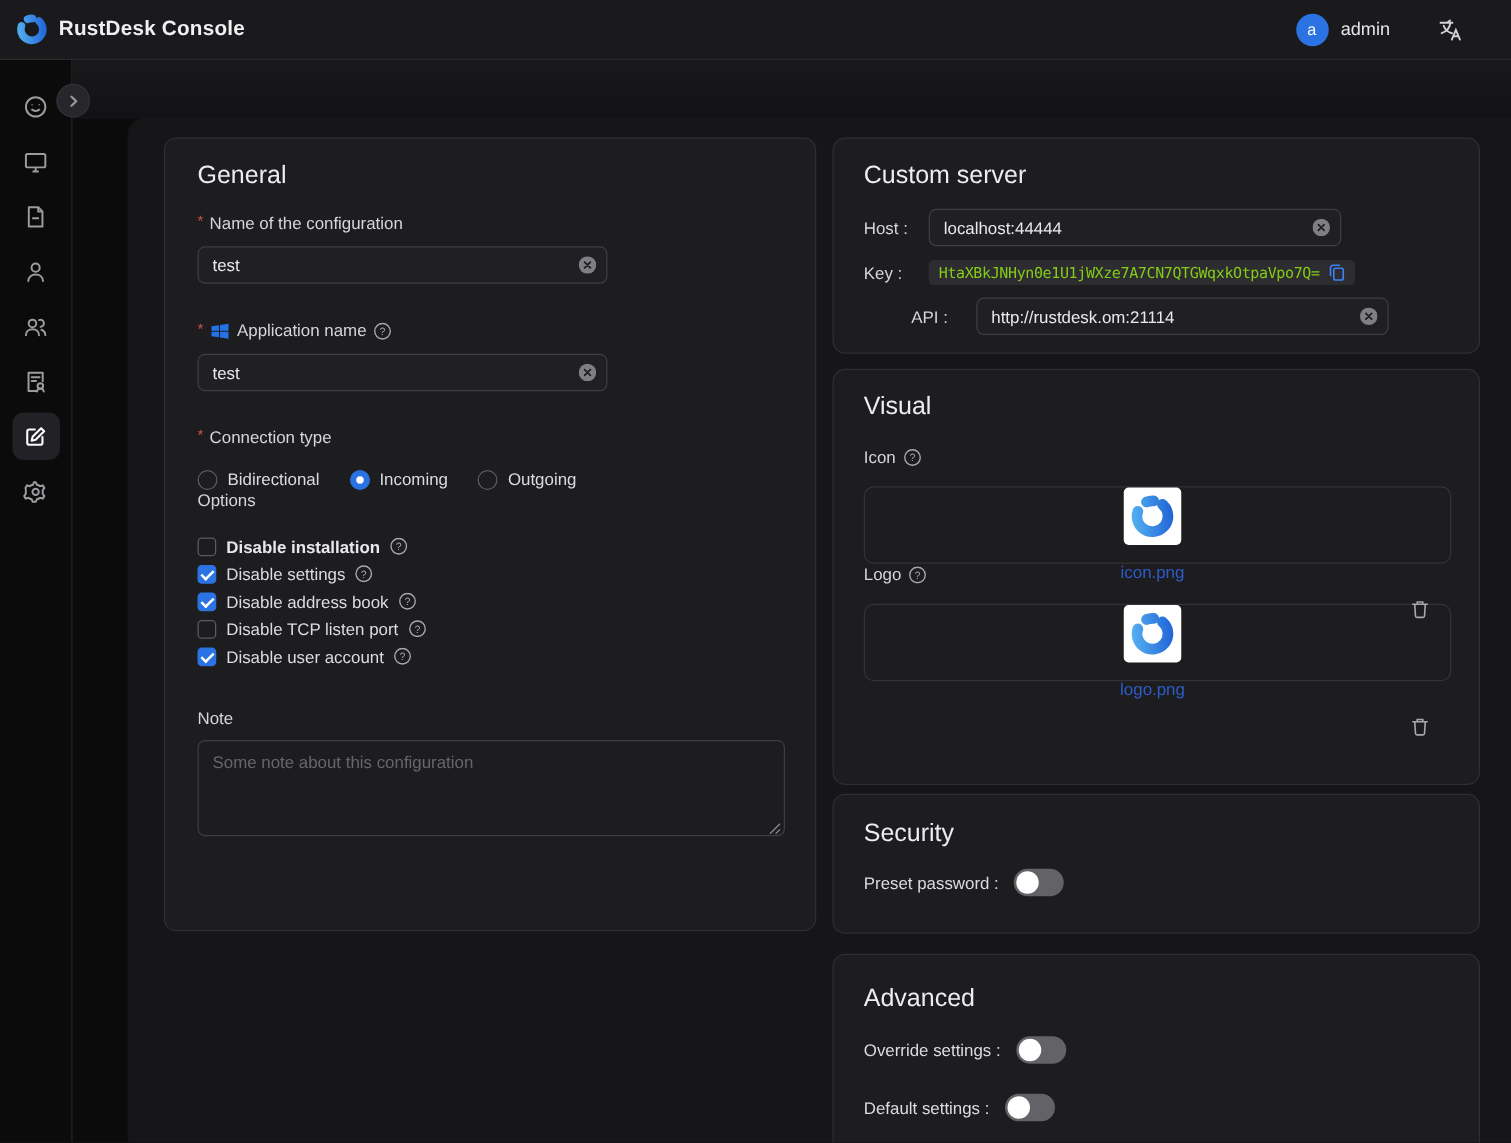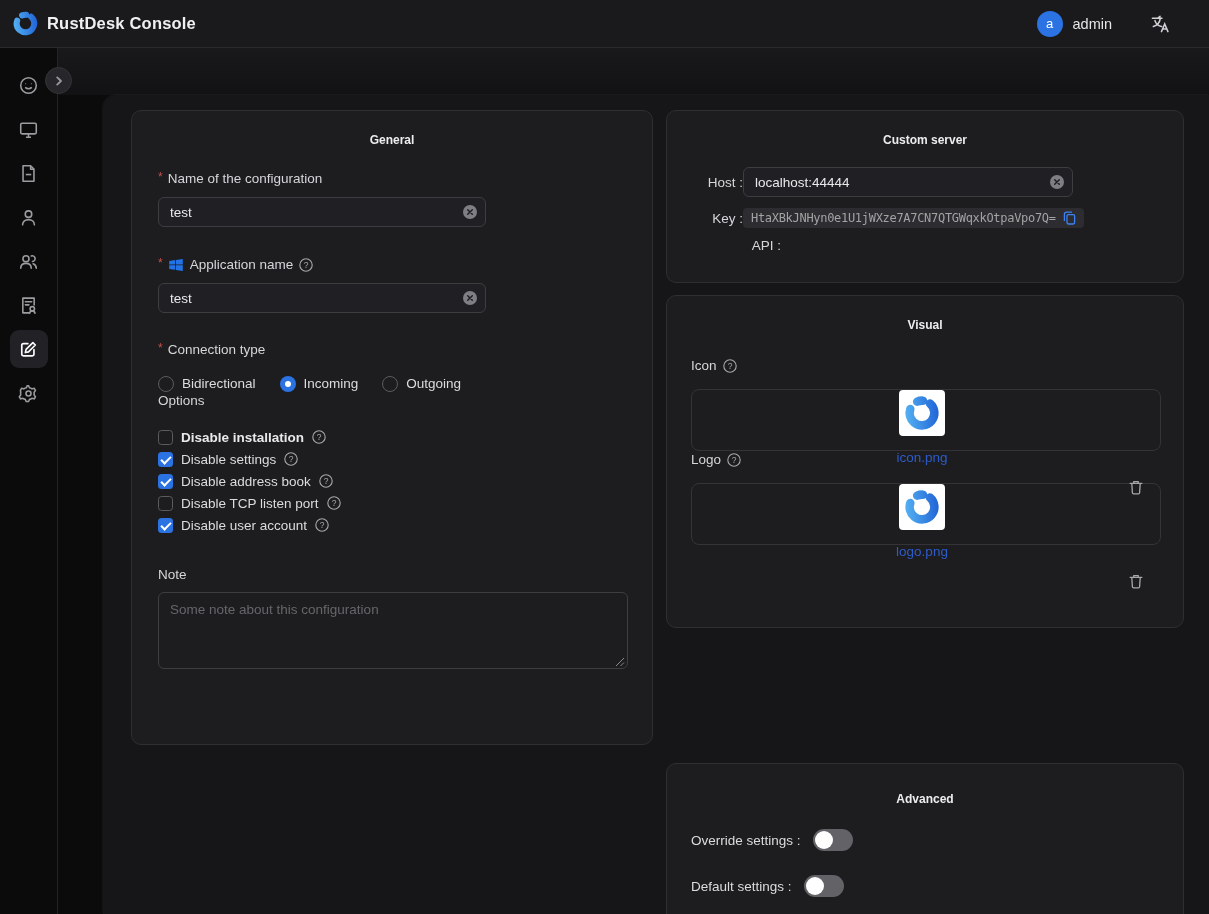--- a/index.html
+++ b/index.html
@@ -49,21 +49,21 @@
     background:linear-gradient(#19191b,#121214); z-index:1;
   }
   .panel {
     position:absolute; top:95px; left:103px; right:0; bottom:0;
     background:#161618; border-top-left-radius:14px; z-index:2;
     box-shadow:-1px -1px 0 rgba(255,255,255,0.04);
   }
   .card {
     position:absolute; background:#1d1d1f; border:1px solid #2e2e33; border-radius:10px;
   }
-  .card-title { font-size:12px; font-weight:700; color:#ededf0; line-height:20px;text-align:center; }
+  .card-title { font-size:20px; font-weight:400; color:#ededf0; line-height:20px; }
 
   .card-general  { left:28px;  top:15px;  width:522px; height:635px; padding:19px 26px; }
   .card-server   { left:563px; top:15px;  width:518px; height:173px; padding:19px 24px; }
   .card-visual   { left:563px; top:200px; width:518px; height:333px; padding:19px 24px; }
   .card-security { left:563px; top:540px; width:518px; height:112px; padding:21px 24px; }
   .card-advanced { left:563px; top:668px; width:518px; height:240px; padding:25px 24px; }
 
   
   .fld-label { display:flex; align-items:center; gap:6px; font-size:13.5px; color:#d6d6da; line-height:18px; }
   .req { color:#c4514d; font-size:12px; margin-right:-1px; transform:translateY(-2px); }
@@ -105,25 +105,25 @@
   .note-area {
     width:100%; height:77px; background:transparent; border:1px solid #3d3d42; border-radius:6px;
     color:#e9e9ec; font-size:13.5px; padding:9px 11px; resize:none; outline:none;
     font-family:Liberation Sans, sans-serif;
   }
   .note-area::placeholder { color:#66666b; }
   .resize-handle { position:absolute; right:3px; bottom:6px; pointer-events:none; }
 
   
   .srv-row { display:flex; align-items:center; }
-  .srv-label { flex:0 0 52px; font-size:13.5px; color:#d6d6da;text-align:right; }
+  .srv-label { flex:0 0 52px; font-size:13.5px; color:#d6d6da; }
   .key-box {
     display:inline-flex; align-items:center; gap:7px; background:#2c2c31; border-radius:4px;
     padding:3px 8px; font-family:"DejaVu Sans Mono","Liberation Mono",monospace;
-    font-size:12px; color:#a3a3a3; letter-spacing:-0.3px;
+    font-size:12px; color:#84cc16; letter-spacing:-0.3px;
   }
   .copy-ic { cursor:pointer; display:flex; }
 
   
   .file-row {
     width:470px; height:62px; border:1px solid #333338; border-radius:8px;
     display:flex; align-items:center; padding:0 16px 0 8px; gap:14px;flex-direction:column;
   }
   .thumb { width:46px; height:46px; background:#fff; border-radius:4px; display:flex; align-items:center; justify-content:center; flex:none; }
   .file-name { font-size:13.5px; color:#2d5bc8; cursor:pointer; }
@@ -377,20 +377,27 @@
         <span>HtaXBkJNHyn0e1U1jWXze7A7CN7QTGWqxkOtpaVpo7Q=</span>
         <svg class="copy-ic" width="13" height="14" viewBox="0 0 13 14" fill="none" stroke="#3b82f6" stroke-width="1.3">
           <rect x="4" y="3.6" width="7.6" height="9.4" rx="1.4"></rect>
           <path d="M9 1.2 H3.4 A2 2 0 0 0 1.4 3.2 V10"></path>
         </svg>
       </div>
     </div>
 
     <div class="srv-row mt10">
       <span class="srv-label">API :</span>
+      <div class="text-input-wrap" style="width:330px">
+        <input class="text-input" type="text" value="http://rustdesk.om:21114" style="">
+        <svg class="clear-ic" width="14" height="14" viewBox="0 0 14 14">
+          <circle cx="7" cy="7" r="7" fill="#7e7e84"></circle>
+          <path d="M4.7 4.7 l4.6 4.6 M9.3 4.7 l-4.6 4.6" stroke="#1d1d1f" stroke-width="1.4" stroke-linecap="round"></path>
+        </svg>
+      </div>
     </div>
   </div>
 
   <div class="card card-visual">
     <div class="card-title">Visual</div>
 
     <div class="fld-label mt22">
       <span>Icon</span>
       <svg class="help-ic" width="14" height="14" viewBox="0 0 14 14">
         <circle cx="7" cy="7" r="6.2" fill="none" stroke="#a9a9ad" stroke-width="1.1"></circle>
@@ -430,20 +437,27 @@
       <span class="trash-btn">
         <svg width="16" height="17" viewBox="0 0 16 17" fill="none" stroke="#a8a8ac" stroke-width="1.3" stroke-linecap="round">
           <path d="M2.2 4.4 h11.6"></path>
           <path d="M5.8 4.2 V2.6 h4.4 v1.6"></path>
           <path d="M3.8 4.6 l.6 9.2 a1.2 1.2 0 0 0 1.2 1.1 h4.8 a1.2 1.2 0 0 0 1.2 -1.1 l.6 -9.2"></path>
         </svg>
       </span>
     </div>
   </div>
 
+  <div class="card card-security">
+    <div class="card-title">Security</div>
+    <div class="toggle-row mt18">
+      <span class="toggle-label">Preset password :</span>
+      <span class="toggle"></span>
+    </div>
+  </div>
 
   <div class="card card-advanced">
     <div class="card-title">Advanced</div>
     <div class="toggle-row mt20">
       <span class="toggle-label">Override settings :</span>
       <span class="toggle"></span>
     </div>
     <div class="toggle-row mt24">
       <span class="toggle-label">Default settings :</span>
       <span class="toggle"></span>

